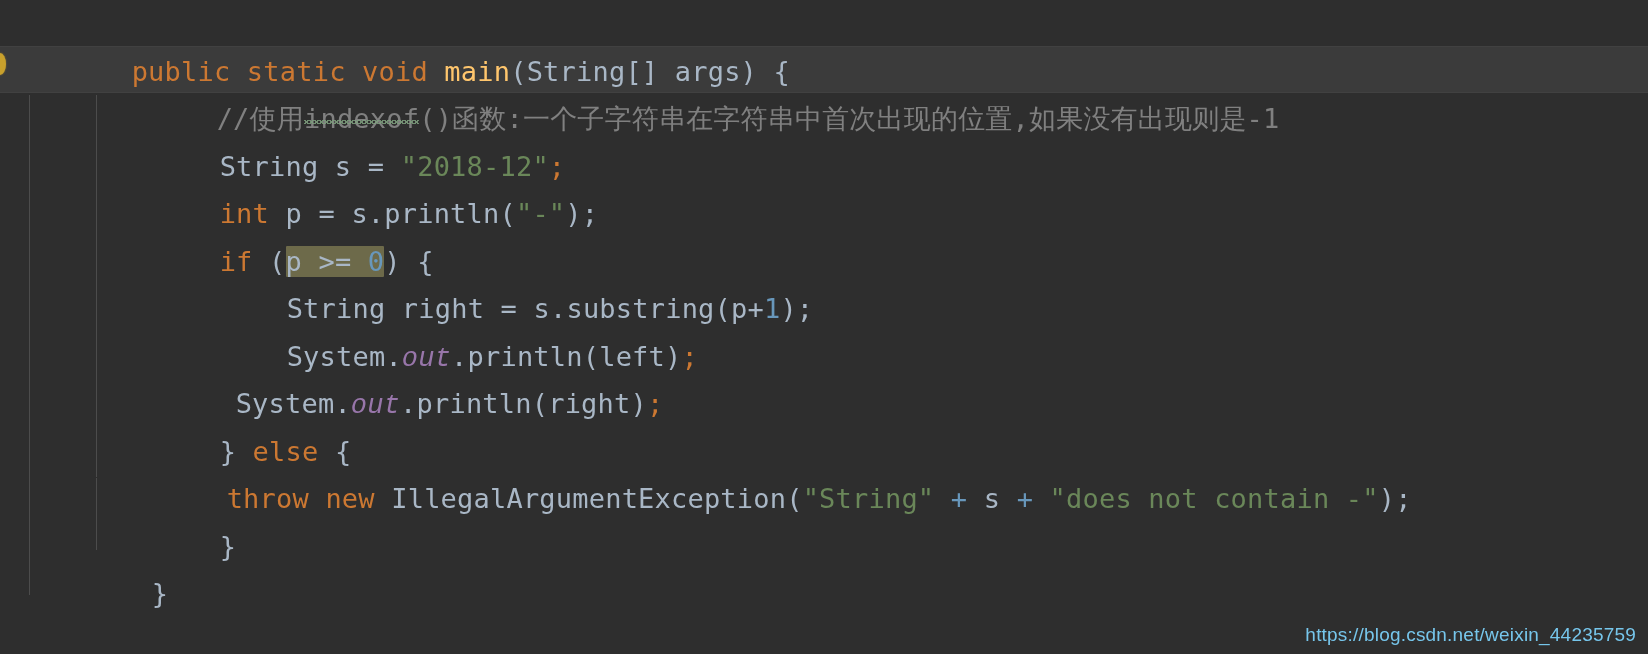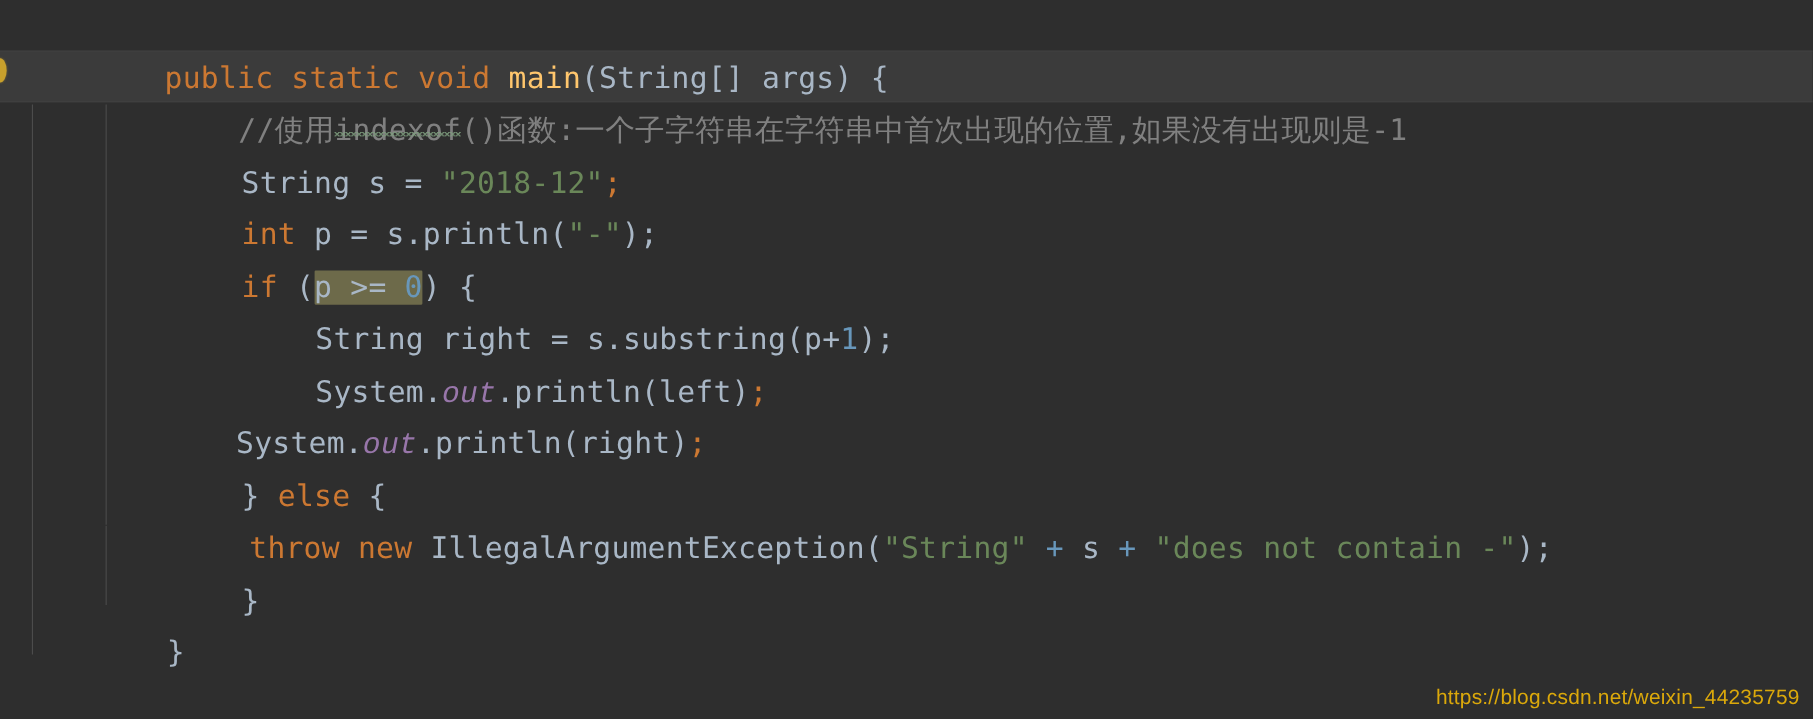--- a/index.html
+++ b/index.html
@@ -116,21 +116,21 @@
     margin-top: 48px;
   }
 
   
   .watermark {
     position: absolute;
     right: 12px;
     bottom: 8px;
     font-family: "Liberation Sans", sans-serif;
     font-size: 19px;
-    color: #eab308;
+    color: #7dd3fc;
     opacity: .92;
     letter-spacing: .2px;
   }
 </style>
 </head>
 <body>
 
 <div id="screen">
 
   <div class="editor">
@@ -138,21 +138,21 @@
     <div class="current-line-band"></div>
 
     <div class="gutter-marker"></div>
 
     <div class="indent-guide guide-a"></div>
     <div class="indent-guide guide-b"></div>
     <div class="indent-guide guide-c"></div>
 
     <div class="code">
 
-      <div class="line" style="padding-left:18px;">
+      <div class="line" style="">
         <span class="kw">public</span><span class="pl"> </span><span class="kw">static</span><span class="pl"> </span><span class="kw">void</span><span class="pl"> </span><span class="fn">main</span><span class="pl">(</span><span class="type">String[]</span><span class="pl"> </span><span class="pl">args</span><span class="pl">)</span><span class="pl"> </span><span class="pl">{</span>
       </div>
 
       <div class="line" style="padding-left:85px;">
         <span class="cmt">//</span><span class="cmt">使用</span><span class="cmt squiggle">indexof</span><span class="cmt">()函数:一个子字符串在字符串中首次出现的位置,如果没有出现则是-1</span>
       </div>
 
       <div class="line" style="padding-left:88px;">
         <span class="type">String</span><span class="pl"> </span><span class="pl">s</span><span class="pl"> </span><span class="pl">=</span><span class="pl"> </span><span class="str">"2018-12"</span><span class="semi">;</span>
       </div>
@@ -167,21 +167,21 @@
 
 
       <div class="line" style="padding-left:155px;">
         <span class="type">String</span><span class="pl"> </span><span class="pl">right</span><span class="pl"> </span><span class="pl">=</span><span class="pl"> </span><span class="pl">s.substring(p+</span><span class="num">1</span><span class="pl">);</span>
       </div>
 
       <div class="line" style="padding-left:155px;">
         <span class="pl">System</span><span class="pl">.</span><span class="fld">out</span><span class="pl">.println(left)</span><span class="semi">;</span>
       </div>
 
-      <div class="line" style="padding-left:83px;">
+      <div class="line" style="padding-left:104px;">
         <span class="pl">System</span><span class="pl">.</span><span class="fld">out</span><span class="pl">.println(right)</span><span class="semi">;</span>
       </div>
 
       <div class="line" style="padding-left:88px;">
         <span class="pl">}</span><span class="pl"> </span><span class="kw">else</span><span class="pl"> </span><span class="pl">{</span>
       </div>
 
       <div class="line" style="padding-left:95px;">
         <span class="kw">throw</span><span class="pl"> </span><span class="kw">new</span><span class="pl"> </span><span class="type">IllegalArgumentException</span><span class="pl">(</span><span class="str">"String"</span><span class="pl"> </span><span class="num">+</span><span class="pl"> </span><span class="pl">s</span><span class="pl"> </span><span class="num">+</span><span class="pl"> </span><span class="str">"does not contain -"</span><span class="pl">);</span>
       </div>

